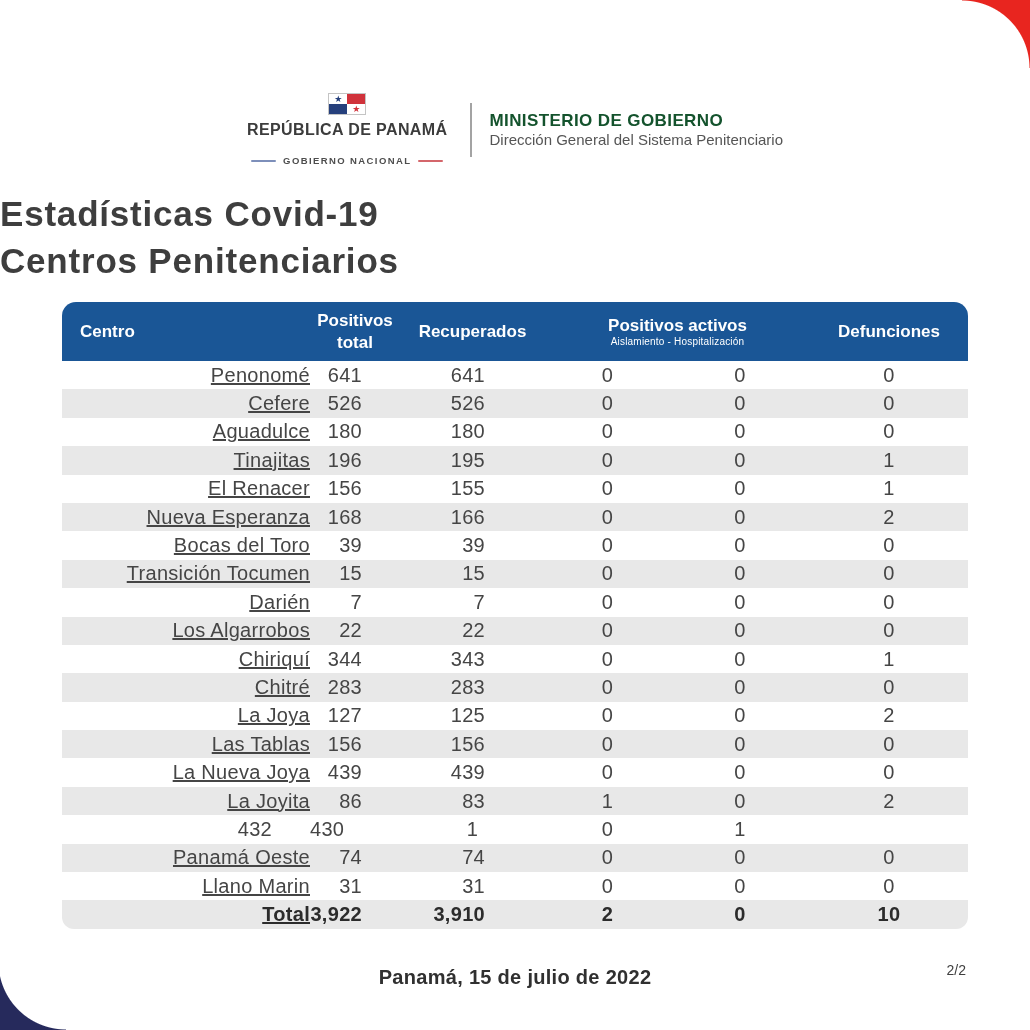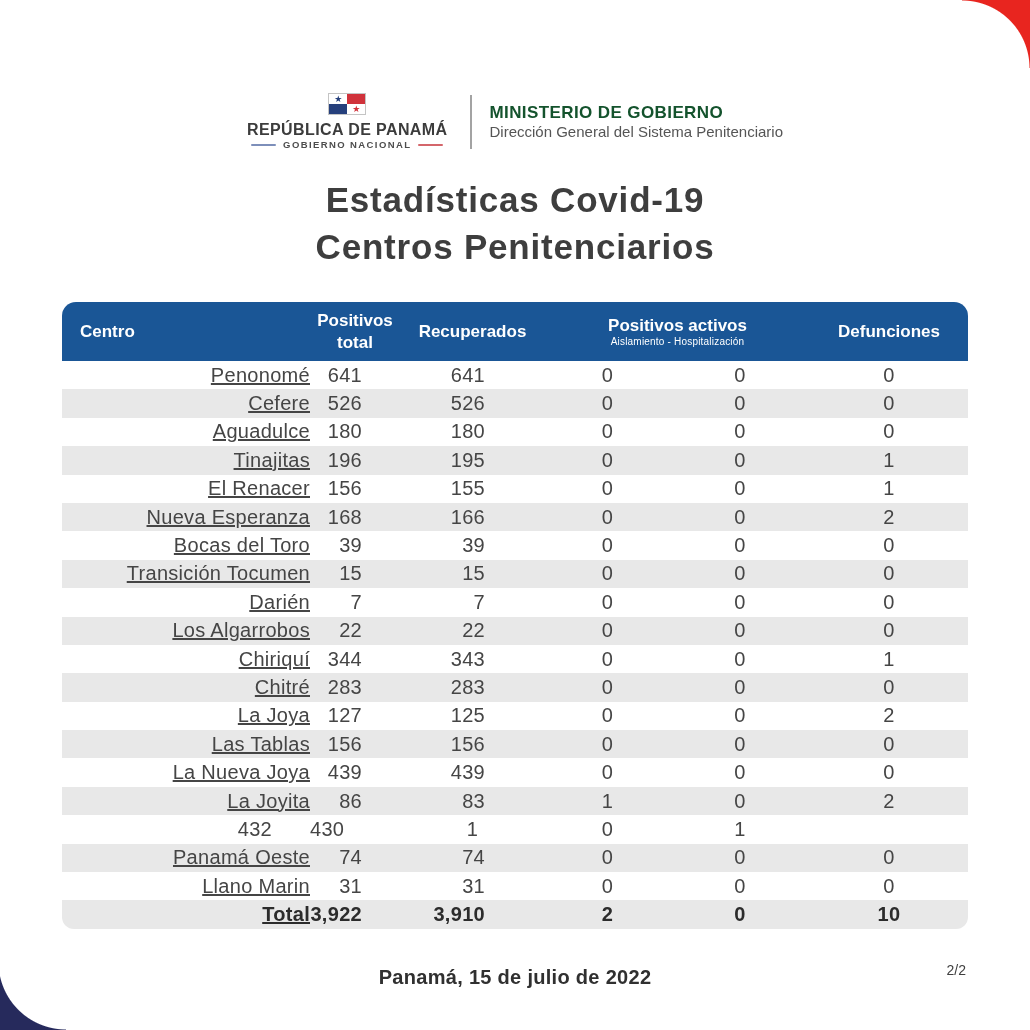--- a/index.html
+++ b/index.html
@@ -24,31 +24,31 @@
   .q{position:relative;}
   .q1{background:#fff;}
   .q2{background:var(--flag-red,#d0323b);}
   .q3{background:var(--flag-blue,#26407c);}
   .q4{background:#fff;}
   .star{position:absolute;left:0;top:0;width:100%;height:100%;display:flex;align-items:center;justify-content:center;
         font-size:9px;line-height:1;}
   .star-blue{color:var(--flag-blue,#26407c);}
   .star-red{color:var(--flag-red,#d0323b);}
   .republic{margin-top:6px;font-size:16px;font-weight:bold;letter-spacing:.4px;color:#3c3c3c;white-space:nowrap;}
-  .gob-line{margin-top:0;display:flex;align-items:center;gap:7px;}
+  .gob-line{margin-top:16px;display:flex;align-items:center;gap:7px;}
   .gob-text{font-size:9.5px;letter-spacing:1.4px;color:#4d4d4d;font-weight:bold;white-space:nowrap;}
   .dash{width:25px;height:2px;border-radius:1px;}
   .dash-blue{background:#7d8fba;}
   .dash-red{background:#d4666b;}
   .vdiv{width:2px;height:54px;background:#a3a3a3;margin:0 18px 0 22px;}
   .brand-right{display:flex;flex-direction:column;justify-content:center;}
   .ministry{font-size:17px;font-weight:bold;letter-spacing:.4px;color:#14532d;white-space:nowrap;}
   .department{font-size:15px;color:#555;white-space:nowrap;}
   
-  .title{position:absolute;top:176px;left:0;width:100%;text-align:center;}
+  .title{position:absolute;top:190px;left:0;width:100%;}
   .title div{font-size:35px;line-height:47px;font-weight:bold;letter-spacing:.8px;color:#3e3e3e;}
   
   .tbl{position:absolute;left:62px;top:302px;width:906px;}
   .thead{
     display:grid;grid-template-columns:248px 90px 145px 125px 140px 158px;
     height:59px;align-items:center;background:var(--table-header-blue,#1a5696);
     border-radius:14px 14px 0 0;color:#fff;
   }
   .hc{text-align:center;font-weight:bold;font-size:17px;line-height:1.25;white-space:nowrap;}
   .hc.h1{grid-column:1;text-align:left;padding-left:18px;}

